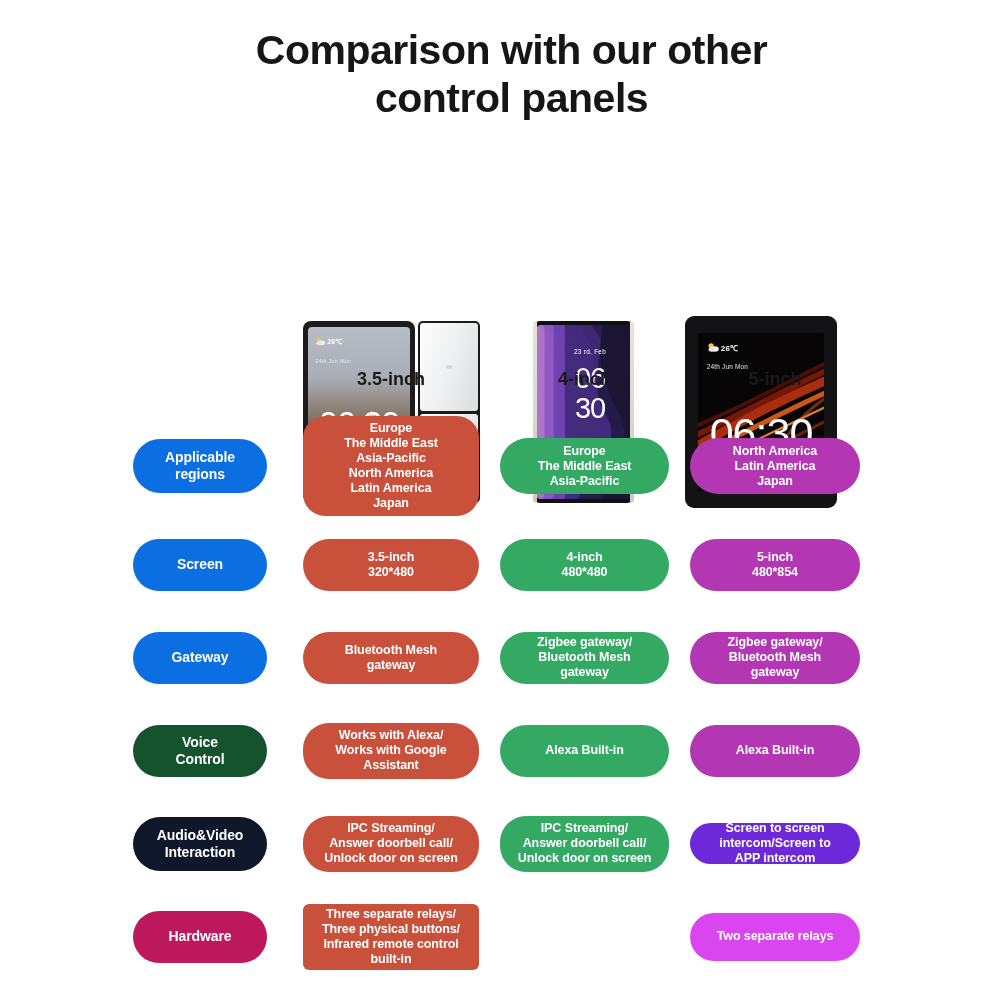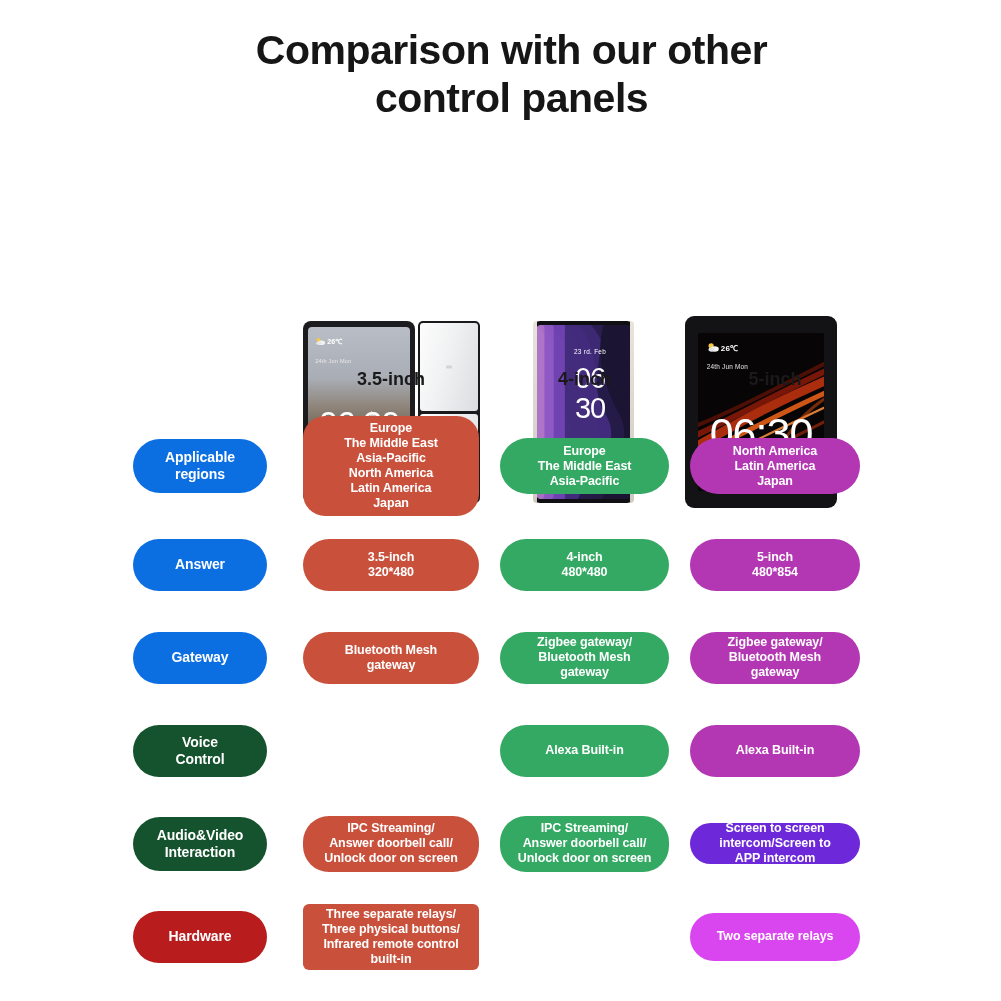--- a/index.html
+++ b/index.html
@@ -426,21 +426,21 @@
 Japan</div>
     <div class="cell c40" style="height:56px;border-radius:28px;background:#34a963">Europe
 The Middle East
 Asia-Pacific</div>
     <div class="cell c50" style="height:56px;border-radius:28px;background:#b336b3">North America
 Latin America
 Japan</div>
   </div>
 
   <div class="row" style="height:93px">
-    <div class="cell label" style="height:52px;border-radius:26px;background:#0b6fe2">Answer</div>
+    <div class="cell label" style="height:52px;border-radius:26px;background:#0b6fe2">Screen</div>
     <div class="cell c35" style="height:52px;border-radius:26px;background:#c9513c">3.5-inch
 320*480</div>
     <div class="cell c40" style="height:52px;border-radius:26px;background:#34a963">4-inch
 480*480</div>
     <div class="cell c50" style="height:52px;border-radius:26px;background:#b336b3">5-inch
 480*854</div>
   </div>
 
   <div class="row" style="height:93px">
     <div class="cell label" style="height:52px;border-radius:26px;background:#0b6fe2">Gateway</div>
@@ -450,40 +450,43 @@
 Bluetooth Mesh
 gateway</div>
     <div class="cell c50" style="height:52px;border-radius:26px;background:#b336b3">Zigbee gateway/
 Bluetooth Mesh
 gateway</div>
   </div>
 
   <div class="row" style="height:93px">
     <div class="cell label" style="height:52px;border-radius:26px;background:#14532d">Voice
 Control</div>
+    <div class="cell c35" style="height:56px;border-radius:26px;background:#c9513c">Works with Alexa/
+Works with Google
+Assistant</div>
     <div class="cell c40" style="height:52px;border-radius:26px;background:#34a963">Alexa Built-in</div>
     <div class="cell c50" style="height:52px;border-radius:26px;background:#b336b3">Alexa Built-in</div>
   </div>
 
   <div class="row" style="height:93px">
-    <div class="cell label" style="height:54px;border-radius:27px;background:#14532d">Audio&amp;Video
+    <div class="cell label" style="height:54px;border-radius:27px;background:#0f172a">Audio&amp;Video
 Interaction</div>
     <div class="cell c35" style="height:56px;border-radius:26px;background:#c9513c">IPC Streaming/
 Answer doorbell call/
 Unlock door on screen</div>
     <div class="cell c40" style="height:56px;border-radius:26px;background:#34a963">IPC Streaming/
 Answer doorbell call/
 Unlock door on screen</div>
     <div class="cell c50" style="height:41px;border-radius:26px;background:#6d28d9">Screen to screen
 intercom/Screen to
 APP intercom</div>
   </div>
 
   <div class="row" style="height:93px">
-    <div class="cell label" style="height:52px;border-radius:26px;background:#b91c1c">Hardware</div>
+    <div class="cell label" style="height:52px;border-radius:26px;background:#be185d">Hardware</div>
     <div class="cell c35" style="height:66px;border-radius:6px;background:#c9513c">Three separate relays/
 Three physical buttons/
 Infrared remote control
 built-in</div>
     <div class="cell c50" style="height:48px;border-radius:24px;background:#d946ef">Two separate relays</div>
   </div>
 
 </div>
 
 </body></html>

